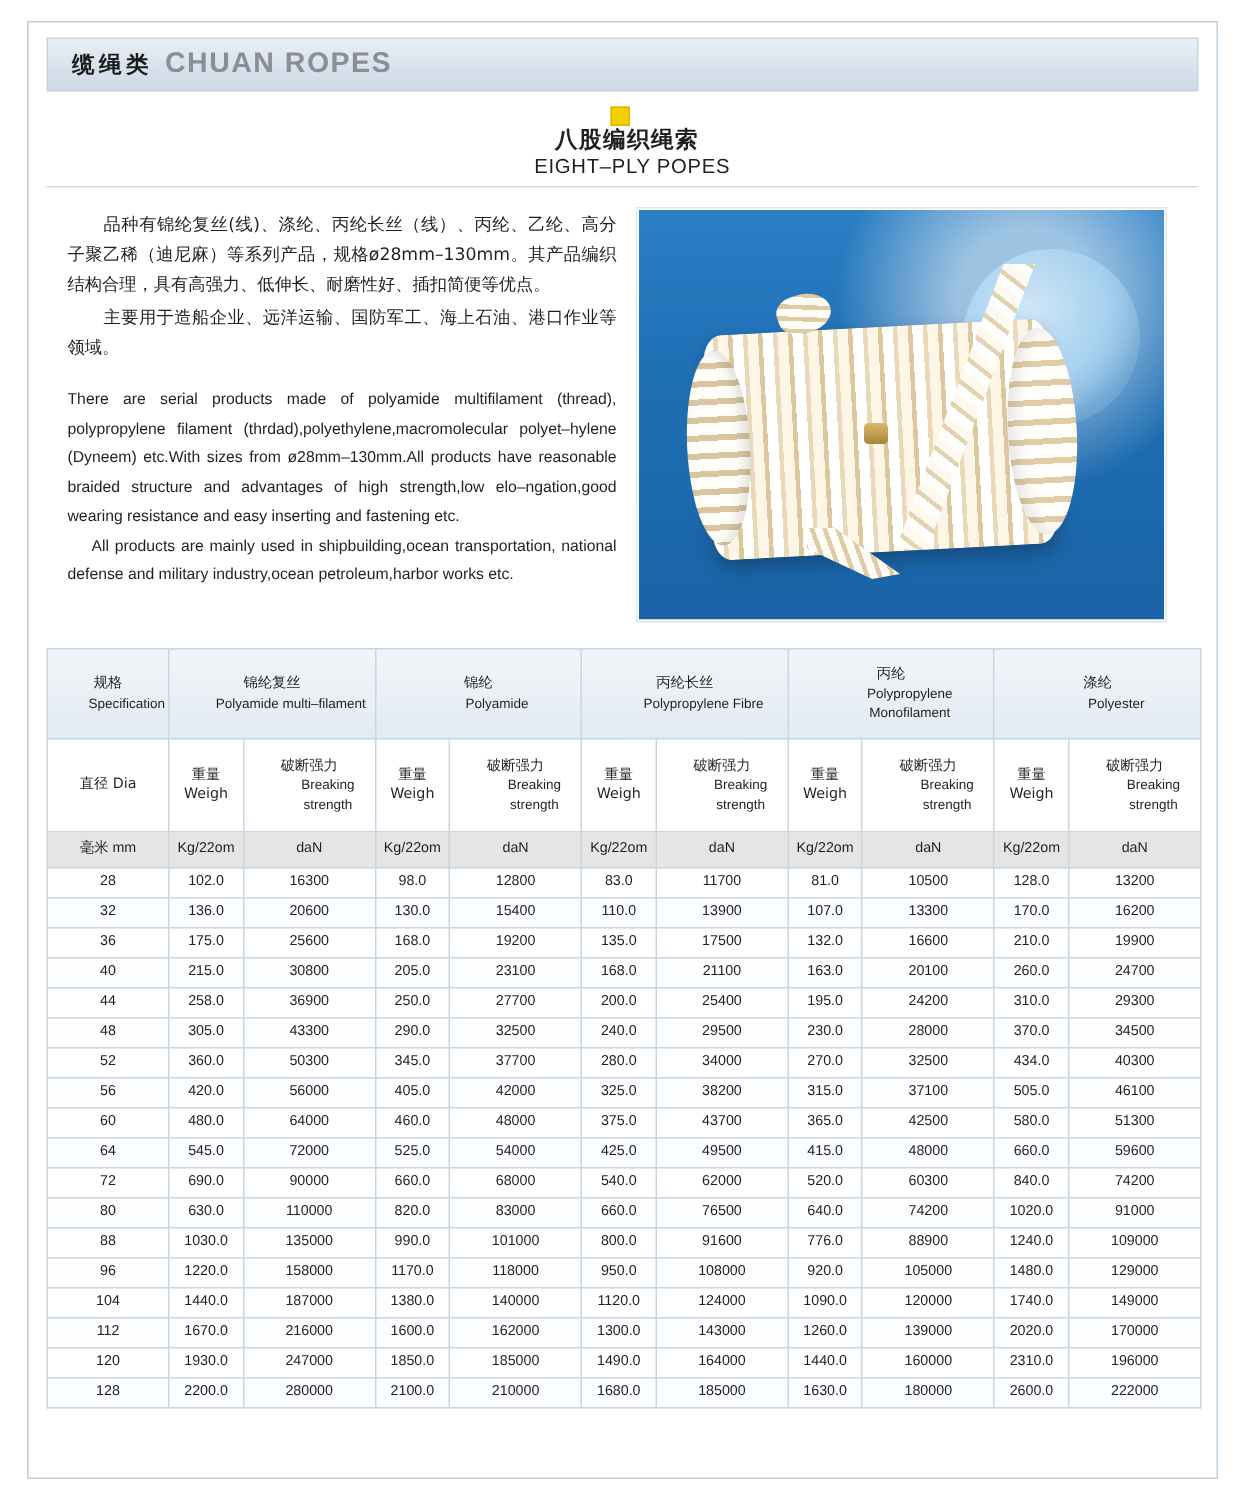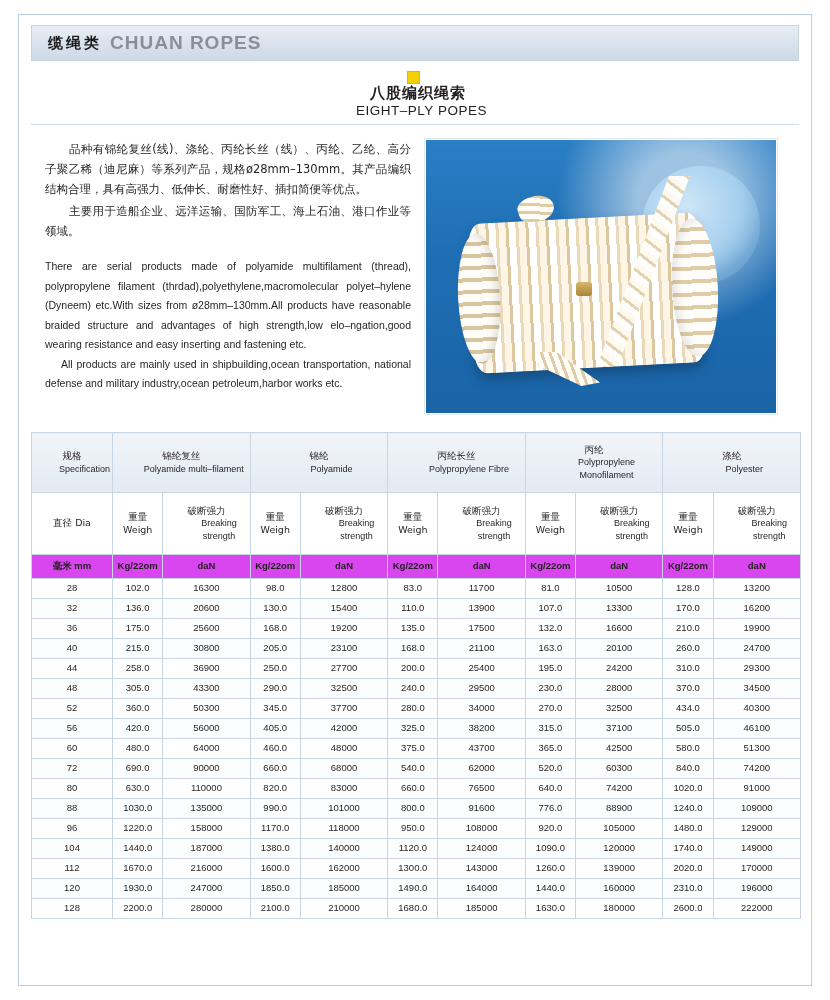--- a/index.html
+++ b/index.html
@@ -161,23 +161,23 @@
     background: linear-gradient(to bottom, #f1f5f9, #e2eaf2);
     height: 60px;
     font-weight: normal;
   }
   thead tr.sub th {
     background: #ffffff;
     height: 62px;
     font-weight: normal;
   }
   thead tr.unit th {
-    background: #d946ef;
+    background: #e5e5e5;
     height: 24px;
-    font-weight: bold;
+    font-weight: normal;
   }
   .cn { font-family: "DejaVu Sans", sans-serif; font-size: 9.5px; display:block; }
   .en { font-size: 9px; display:block;margin-left:25px; }
   tbody td { height: 20px; }
   tbody tr:nth-child(odd) td { background: #ffffff; }
   tbody tr:nth-child(even) td { background: #fcfdfe; }
 </style>
 </head>
 <body>
 
@@ -412,20 +412,33 @@
             <td>460.0</td>
             <td>48000</td>
             <td>375.0</td>
             <td>43700</td>
             <td>365.0</td>
             <td>42500</td>
             <td>580.0</td>
             <td>51300</td>
           </tr>
           <tr>
+            <td>64</td>
+            <td>545.0</td>
+            <td>72000</td>
+            <td>525.0</td>
+            <td>54000</td>
+            <td>425.0</td>
+            <td>49500</td>
+            <td>415.0</td>
+            <td>48000</td>
+            <td>660.0</td>
+            <td>59600</td>
+          </tr>
+          <tr>
             <td>72</td>
             <td>690.0</td>
             <td>90000</td>
             <td>660.0</td>
             <td>68000</td>
             <td>540.0</td>
             <td>62000</td>
             <td>520.0</td>
             <td>60300</td>
             <td>840.0</td>

